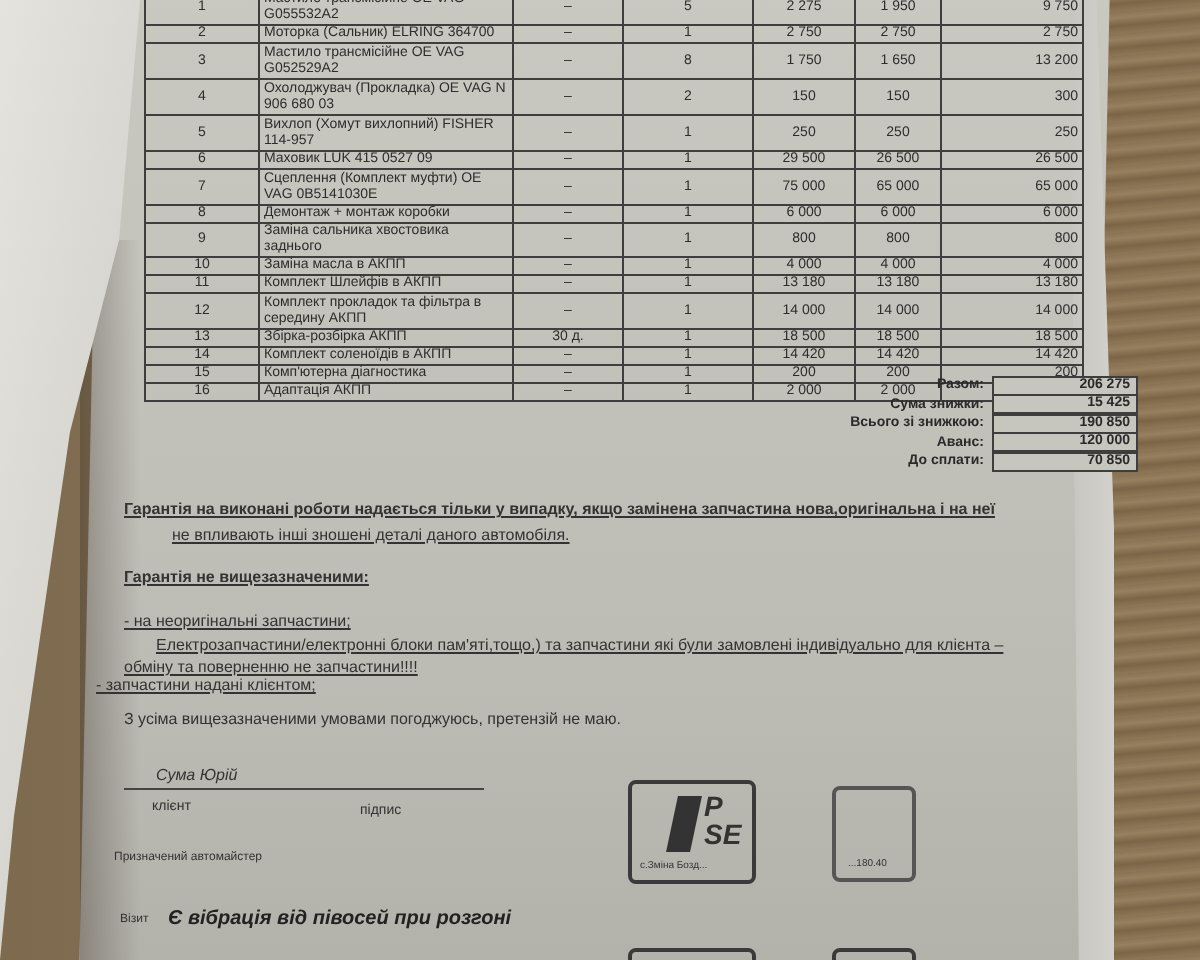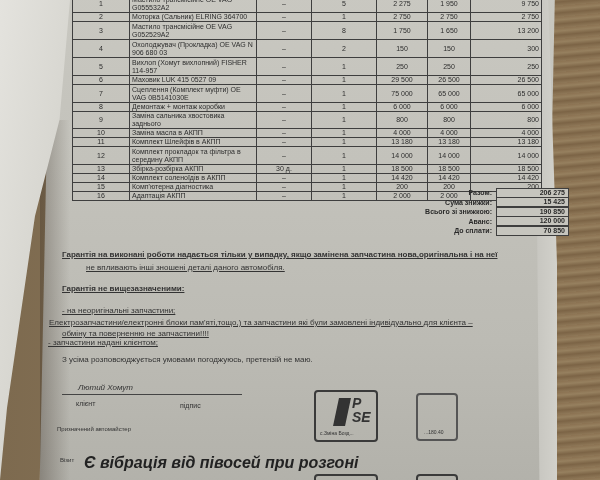--- a/index.html
+++ b/index.html
@@ -59,21 +59,21 @@
   .sig-line { position:absolute; left:62px; top:394px; width:180px; border-top:1px solid #444; }
   .stamp {
     position:absolute; border:2px solid #3a3a3a; border-radius:4px;
   }
   .stamp-logo {
     position:absolute; left:20px; top:6px; width:12px; height:28px; background:#333;
     transform:skewX(-12deg);
   }
   .stamp-letters { position:absolute; left:36px; top:4px; font-size:14px; font-weight:bold; font-style:italic; color:#333; line-height:14px; }
   .stamp-small { position:absolute; font-size:5px; color:#333; }
-  .vis { font-style:italic; font-weight:bold; font-size:16px; color:#222; }
+  .vis { font-style:italic; font-weight:bold; font-size:10px; color:#222; }
 </style>
 </head>
 <body>
 
 <div class="wood-right"></div>
 <div class="paper"></div>
 <div class="paper-right-edge"></div>
 <div class="curl-shadow"></div>
 <div class="curl"></div>
 
@@ -247,26 +247,26 @@
       <div class="lbl">До сплати:</div>
       <div class="val">70 850</div>
     </div>
   </div>
 
 <div class="txt u b" style="left:62px;top:250px;">Гарантія на виконані роботи надається тільки у випадку, якщо замінена запчастина нова,оригінальна і на неї</div>
 <div class="txt u" style="left:62px;top:263px;padding-left:24px;">не впливають інші зношені деталі  даного автомобіля.</div>
 <div class="txt u b" style="left:62px;top:284px;">Гарантія не вищезазначеними:</div>
 <div class="txt u" style="left:62px;top:306px;">- на неоригінальні запчастини;</div>
 <div class="txt u" style="left:48px;top:306px;margin-top:32px;">- запчастини надані клієнтом;</div>
-<div class="txt u" style="left:49px;top:318px;">Електрозапчастини/електронні блоки пам'яті,тощо,) та запчастини які були замовлені індивідуально для клієнта –</div>
+<div class="txt u" style="left:78px;top:318px;">Електрозапчастини/електронні блоки пам'яті,тощо,) та запчастини які були замовлені індивідуально для клієнта –</div>
 <div class="txt u" style="left:62px;top:329px;">обміну та поверненню не запчастини!!!!</div>
 
-<div class="txt" style="left:62px;top:355px;">З усіма розповсюджується умовами погоджуюсь, претензій не маю.</div>
-
-<div class="txt" style="left:78px;top:383px;font-style:italic;">Лютий Хомут</div>
+<div class="txt" style="left:62px;top:355px;">З усіма вищезазначеними умовами погоджуюсь, претензій не маю.</div>
+
+<div class="txt" style="left:78px;top:383px;font-style:italic;">Сума Юрій</div>
 <div class="sig-line"></div>
 <div class="txt" style="left:76px;top:400px;font-size:7px;">клієнт</div>
 <div class="txt" style="left:180px;top:402px;font-size:7px;">підпис</div>
 
 <div class="txt" style="left:57px;top:426px;font-size:6px;">Призначений автомайстер</div>
 
 <div class="txt" style="left:60px;top:457px;font-size:6px;">Візит</div>
 <div class="txt vis" style="left:84px;top:454px;">Є вібрація від півосей при розгоні</div>
 
 <div class="stamp" style="left:314px;top:390px;width:60px;height:48px;">

